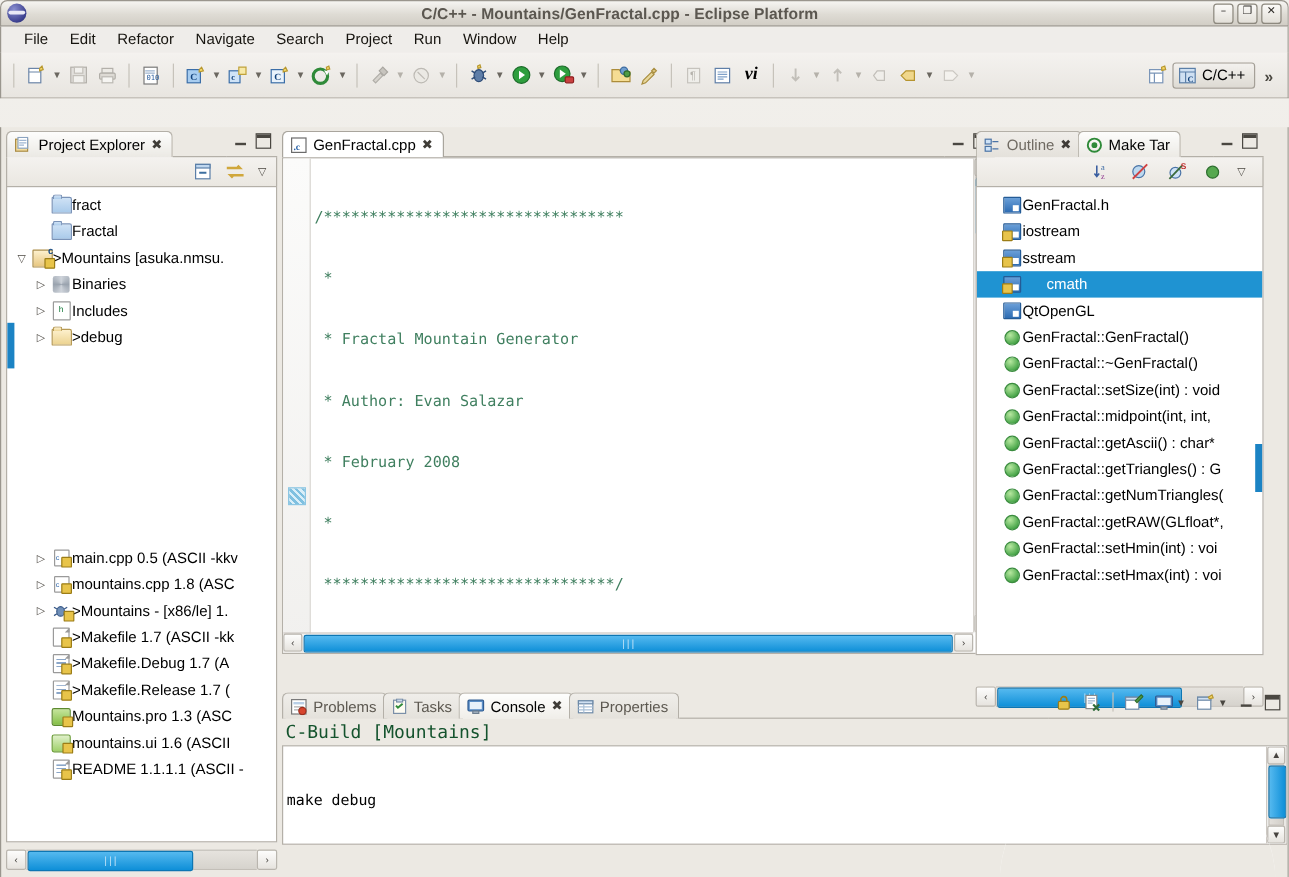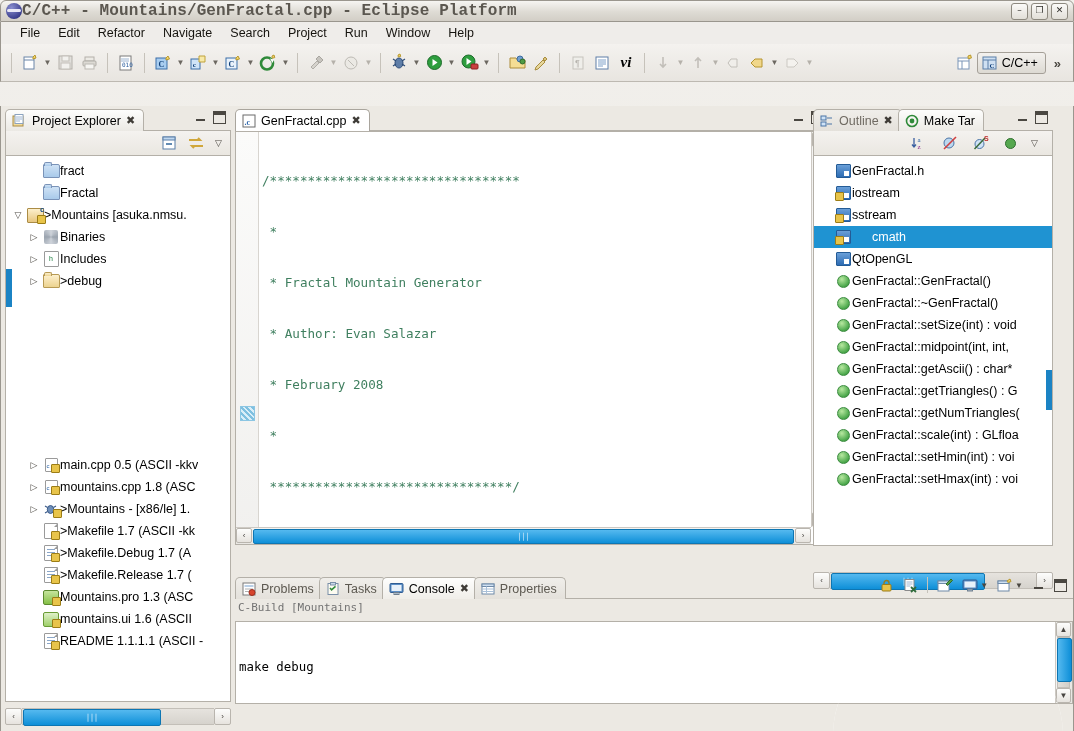--- a/index.html
+++ b/index.html
@@ -32,24 +32,24 @@
     width: 16px; height: 16px; margin-left: 5px;
     border-radius: 50%;
     background: radial-gradient(circle at 35% 30%, #8a8fd0, #3b3f8e 70%, #232657);
     position: relative; flex: 0 0 auto;
   }
   .tb-appicon:after {
     content:''; position:absolute; left:1px; right:1px; top:6px; height:3px;
     background:#e9e9f6; border-radius:2px;
   }
   .tb-title {
-    flex: 1 1 auto; 
-    font-weight: bold; font-size: 16px; color: #5b5750;
+    flex: 1 1 auto; text-align: center;
+    font-weight: bold; font-size: 13px; color: #5b5750;
     letter-spacing: .1px;
-    white-space: nowrap; overflow: hidden; font-family: Liberation Mono, monospace;
+    white-space: nowrap; overflow: hidden;
   }
   .tb-buttons { display: flex; gap: 3px; margin-right: 5px; flex: 0 0 auto; }
   .tb-btn {
     width: 15px; height: 15px;
     border: 1px solid #8d897f;
     border-radius: 3px;
     background: linear-gradient(#fbfaf8, #e2dfd8);
     position: relative;
     font-size: 9px; color: #2e2c28;
     display: flex; align-items: center; justify-content: center;
@@ -336,21 +336,21 @@
   }
   .sb-track-v {
     position:absolute; left:1px; width:13px;
     background: linear-gradient(90deg,#e3e0db,#d2cfc9);
     border:1px solid #c3bfb8; box-sizing:border-box;
   }
 
   
   .console-head {
     font-family:"DejaVu Sans Mono", monospace;
-    font-size:11px; padding: 2px 0 2px 3px; color:#737373;
+    font-size:15px; padding: 2px 0 2px 3px; color:#14532d;
   }
   .console-text {
     font-family:"DejaVu Sans Mono", monospace;
     font-size:12.4px; line-height:17px;
     white-space:pre; padding: 2px 0 0 3px;
     color:#000;
   }
 
   
   .statusbar {
@@ -1066,21 +1066,21 @@
             <div class="ticon">
                 <div class="ic-method"></div>
               </div>
             <div class="tlabel">GenFractal::getNumTriangles(</div>
           </div>
           <div class="trow">
             <div class="twist"></div>
             <div class="ticon">
                 <div class="ic-method"></div>
               </div>
-            <div class="tlabel">GenFractal::scale(int) : GLfloa</div>
+            <div class="tlabel">GenFractal::getRAW(GLfloat*,</div>
           </div>
           <div class="trow">
             <div class="twist"></div>
             <div class="ticon">
                 <div class="ic-method"></div>
               </div>
             <div class="tlabel">GenFractal::setHmin(int) : voi</div>
           </div>
           <div class="trow">
             <div class="twist"></div>

